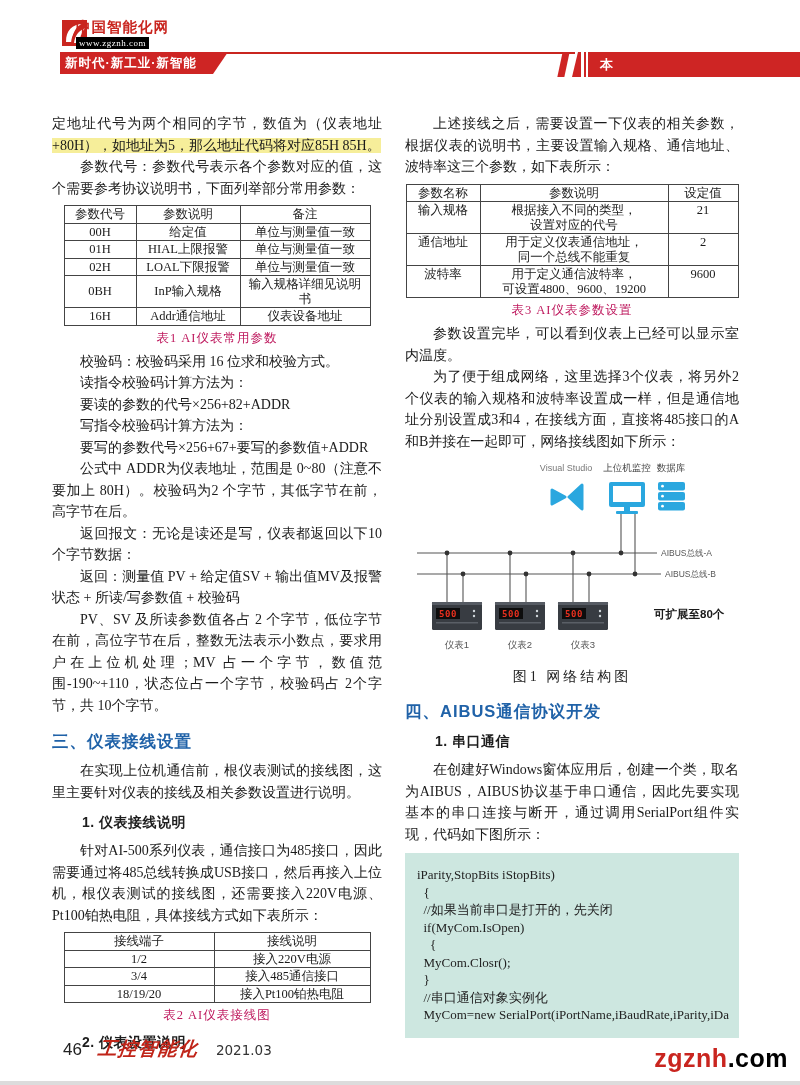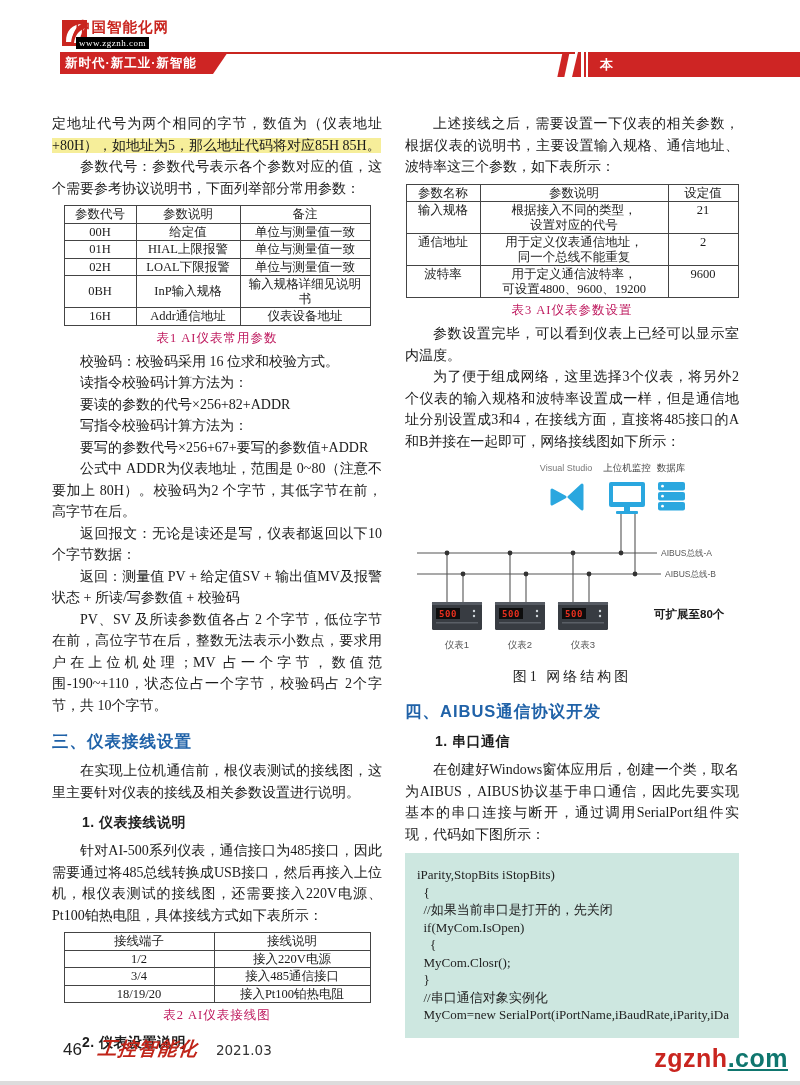--- a/index.html
+++ b/index.html
@@ -60,21 +60,21 @@
   
   .footer{position:absolute;left:63px;top:1036px;display:flex;align-items:baseline;}
   .page-num{font-family:"Liberation Sans","DejaVu Sans",sans-serif;font-size:17px;color:#222;}
   .mag-logo{color:#C02418;font-weight:bold;font-style:italic;font-size:19px;margin-left:16px;
             letter-spacing:1px;transform:skewX(-6deg);display:inline-block;
             font-family:"DejaVu Serif","Liberation Serif",serif;}
   .issue{font-size:13.5px;color:#333;margin-left:18px;font-family:"DejaVu Sans",sans-serif;}
   .watermark{position:absolute;right:12px;top:1044px;font-family:"Liberation Sans","DejaVu Sans",sans-serif;
              font-weight:bold;font-size:25px;letter-spacing:0.5px;}
   .wm-red{color:#C9251F;}
-  .wm-black{color:#0f766e;text-decoration:underline;}
+  .wm-black{color:#000000;}
   .bottom-edge{position:absolute;left:0;bottom:0;width:800px;height:4px;background:#dcdcdc;}
 </style>
 </head>
 <body>
 
 <div class="logo-box">
   <svg width="25" height="26" viewBox="0 0 25 26">
     <rect x="0" y="0" width="25" height="26" fill="#C9251F"></rect>
     <path d="M4 22 C4 10 10 5 21 3 C14 7 11 11 10 22 Z" fill="#ffffff"></path>
     <path d="M9 23 C10 14 13 9 22 6 C17 11 15 16 14 23 Z" fill="#C9251F"></path>

